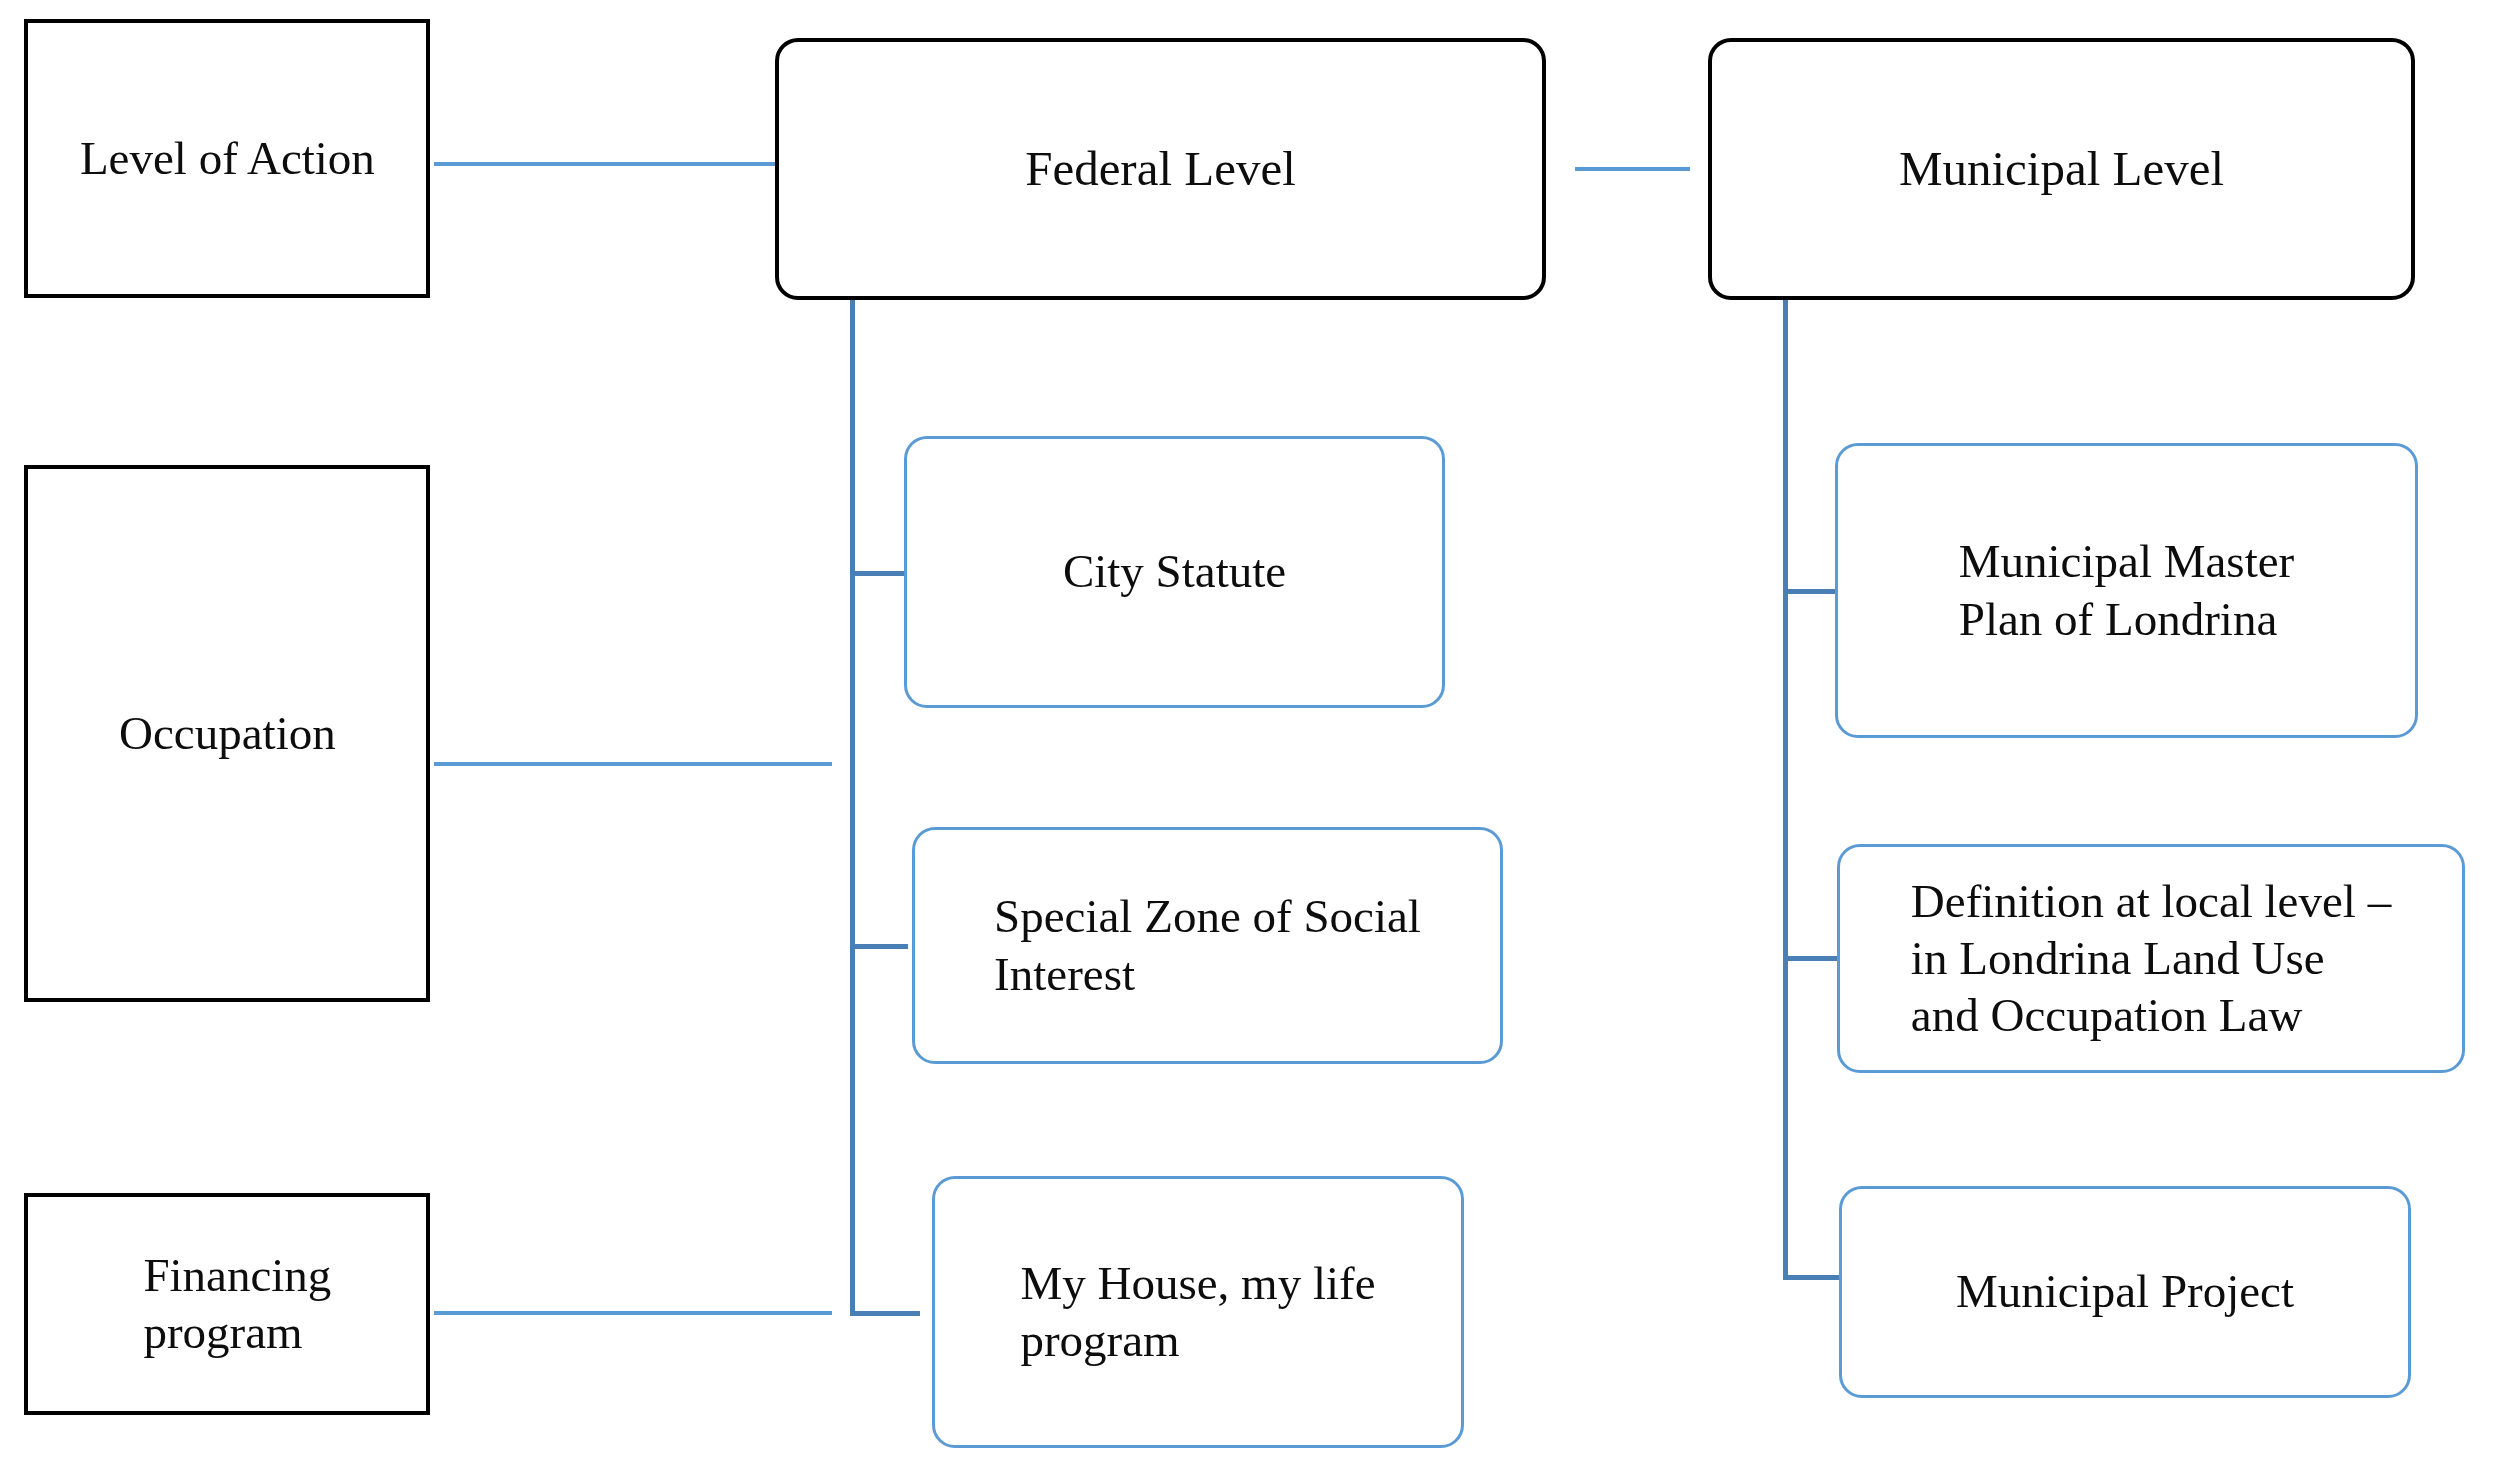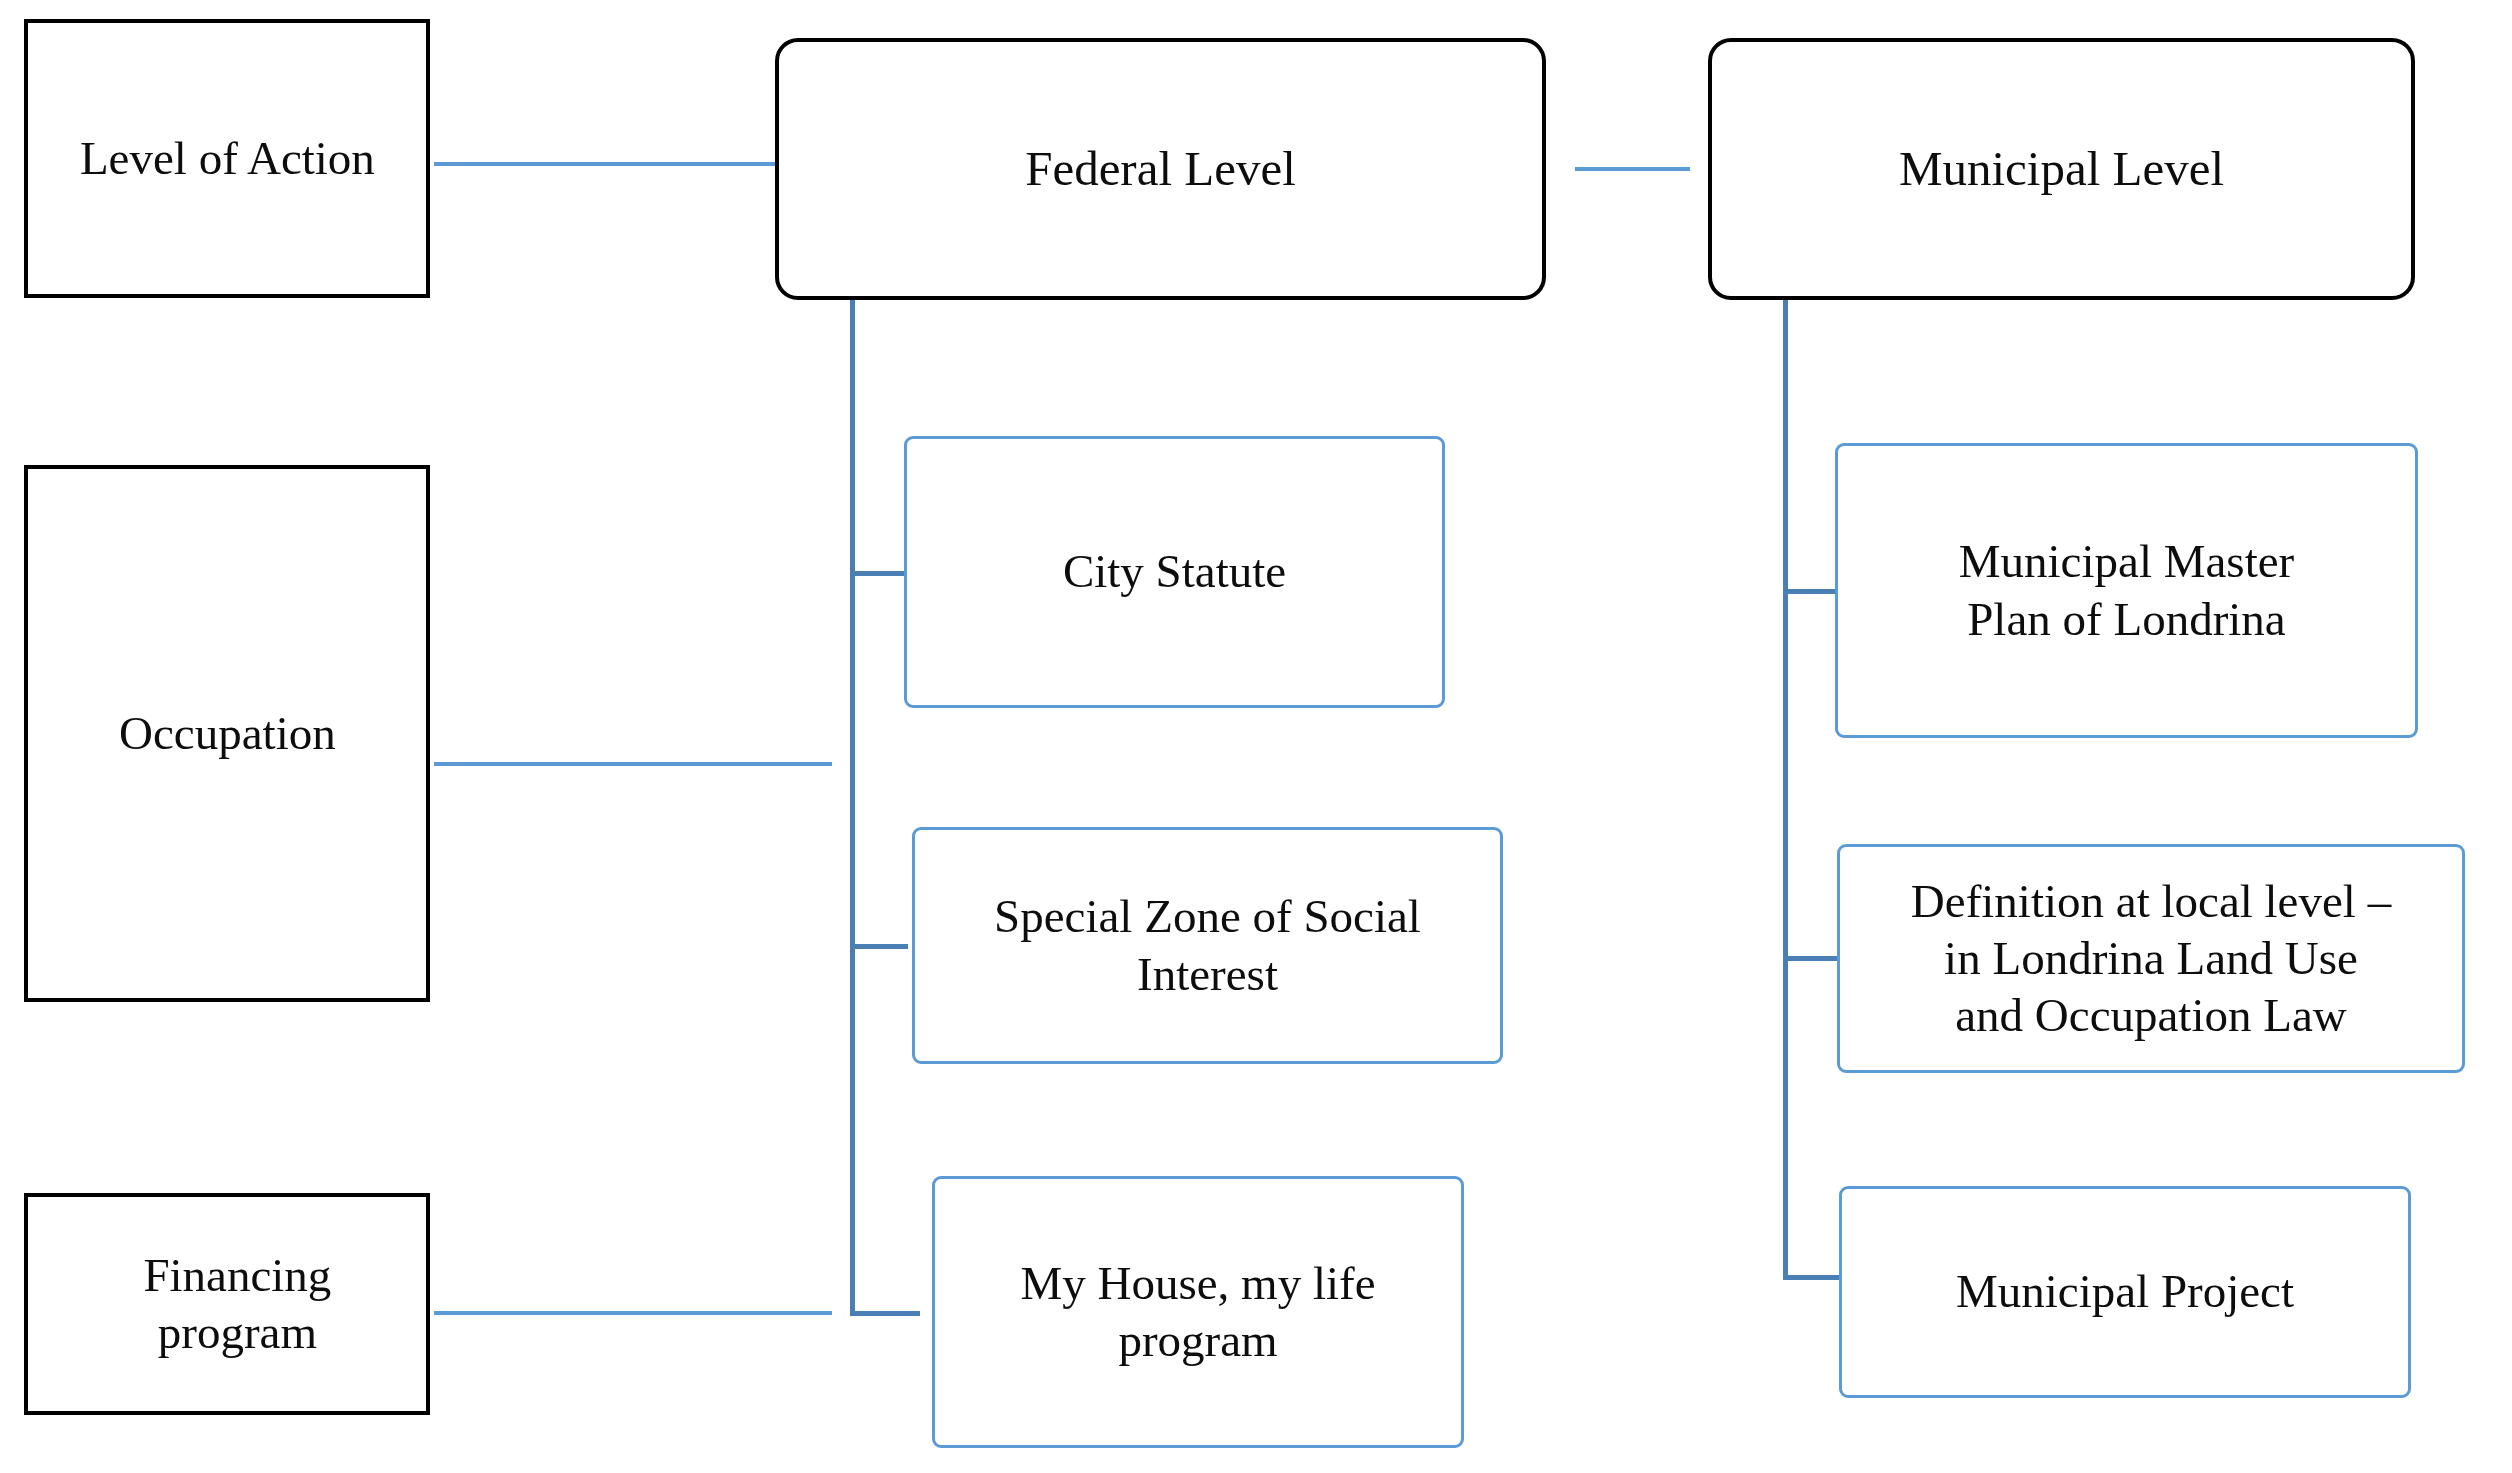--- a/index.html
+++ b/index.html
@@ -16,21 +16,21 @@
     overflow: hidden;
   }
 
   
   .box {
     position: absolute;
     box-sizing: border-box;
     display: flex;
     align-items: center;
     justify-content: center;
-    text-align: center;
+    text-align: left;
     color: #0d0d0d;
     line-height: 1.22;
   }
 
   
   .cat-box {
     border: 4.4px solid #000000;
     border-radius: 0;
     background: #ffffff;
     font-size: 47px;
@@ -40,21 +40,21 @@
   .level-box {
     border: 4.4px solid #000000;
     border-radius: 23px;
     background: #ffffff;
     font-size: 49px;
   }
 
   
   .detail-box {
     border: 3.5px solid #5b9bd5;
-    border-radius: 9px;
+    border-radius: 23px;
     background: #ffffff;
     font-size: 47px;
   }
 
   .box-label {
     display: block;
     padding: 0 15.7px;
     white-space: pre-line;
   }
 

